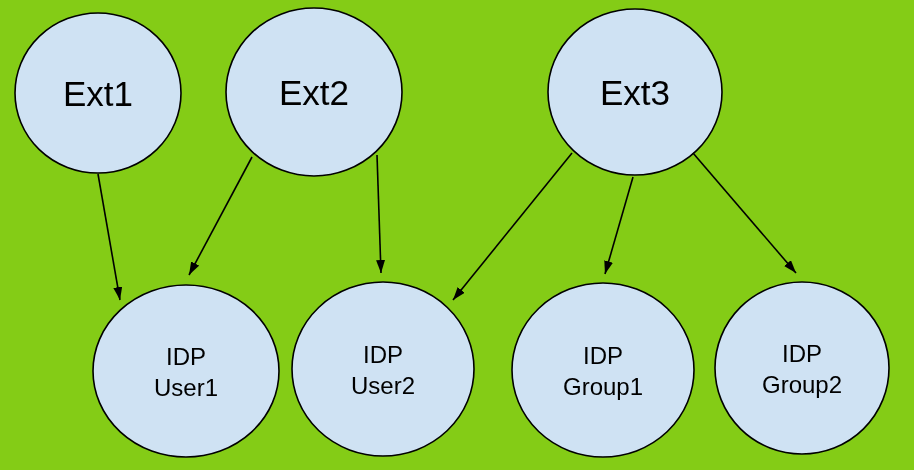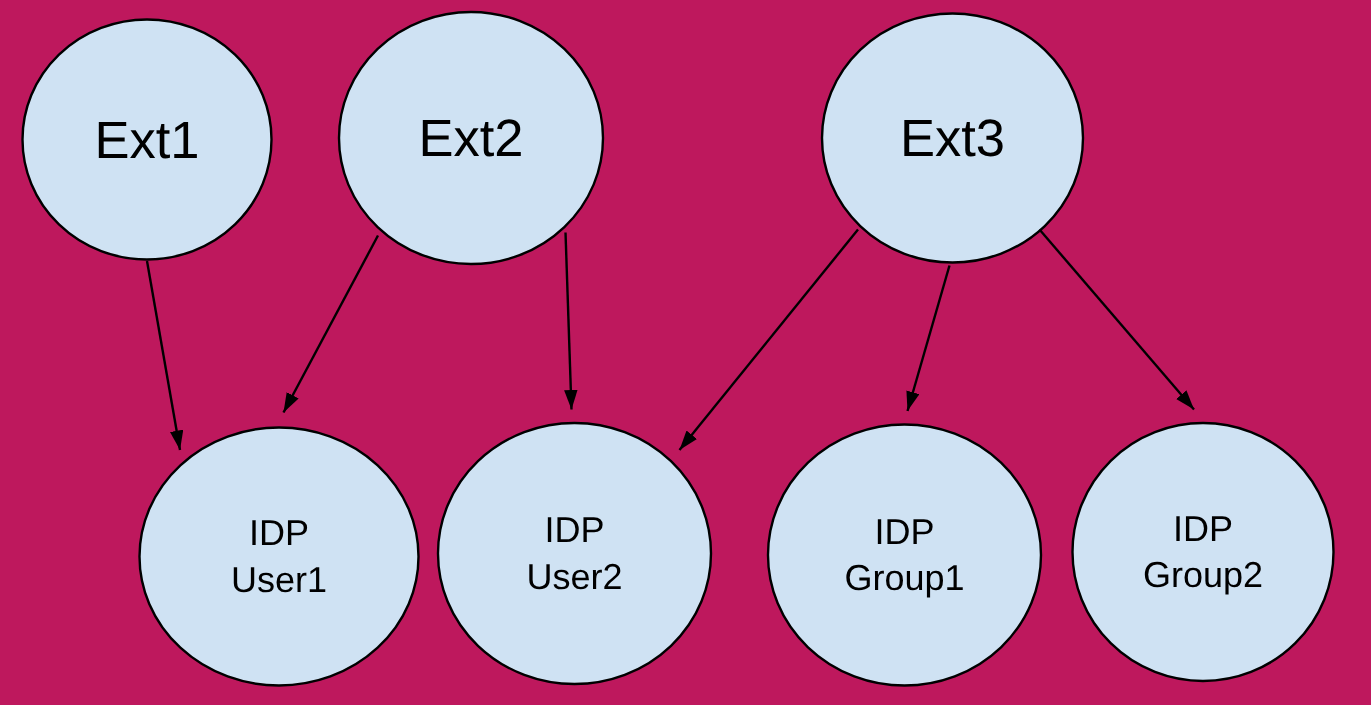--- a/index.html
+++ b/index.html
@@ -9,21 +9,21 @@
   }
   body {
     width: 914px;
     height: 470px;
     overflow: hidden;
   }
   .stage {
     position: relative;
     width: 914px;
     height: 470px;
-    background: #be185d;
+    background: #84cc16;
   }
   svg {
     display: block;
   }
   svg text {
     font-family: "Liberation Sans", sans-serif;
     fill: #000000;
   }
 </style>
 </head>

